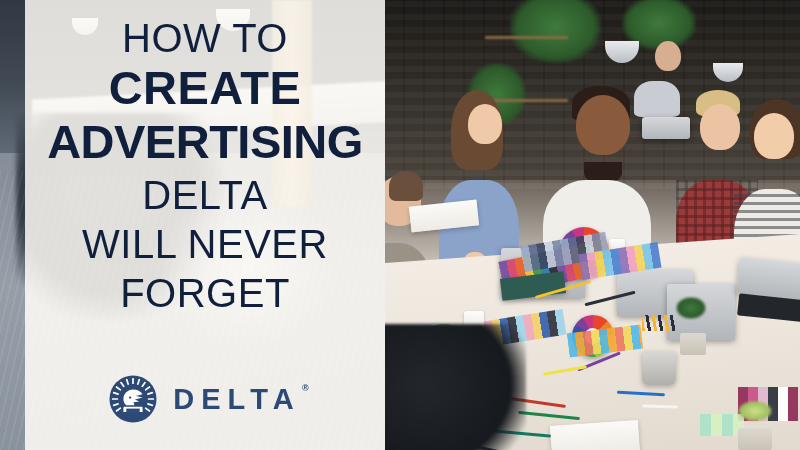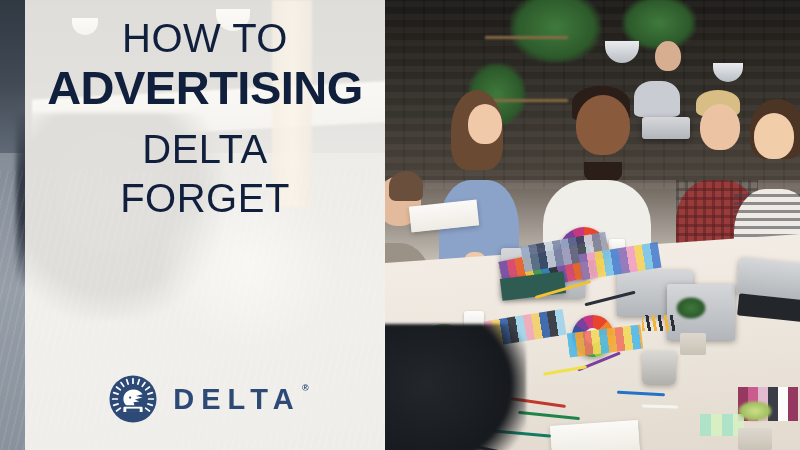--- a/index.html
+++ b/index.html
@@ -78,21 +78,21 @@
   .overlay-panel{position:absolute;left:25px;top:0;width:360px;height:450px;
     background:rgba(255,253,248,.86);}
 
   
   .headline{position:absolute;left:25px;top:0;width:360px;height:450px;
     display:flex;flex-direction:column;align-items:center;justify-content:flex-start;
     padding-top:18px;box-sizing:border-box;color:#101f3c;text-align:center;}
   .hl-line{line-height:1.0;letter-spacing:.5px;white-space:nowrap;}
   .l1{font-size:40px;font-weight:400;margin-bottom:6px;}
   .l2{font-size:47px;font-weight:700;margin-bottom:7px;}
-  .l3{font-size:47px;font-weight:700;margin-bottom:18px;letter-spacing:-0.5px;}
+  .l3{font-size:47px;font-weight:700;margin-bottom:10px;letter-spacing:-0.5px;}
   .l4{font-size:40px;font-weight:400;margin-bottom:9px;}
   .l5{font-size:40px;font-weight:400;margin-bottom:9px;}
   .l6{font-size:40px;font-weight:400;}
 
   
   .logo{position:absolute;left:25px;top:368px;width:360px;height:62px;
     display:flex;align-items:center;justify-content:center;gap:9px;text-align:center;}
   .logo-mark{width:48px;height:48px;flex:0 0 48px;}
   .logo-words{display:flex;flex-direction:column;align-items:center;line-height:1;}
   .logo-delta{font-size:29px;font-weight:700;color:#2d4a77;letter-spacing:7px;
@@ -228,22 +228,24 @@
 
     <div style="position:absolute;left:-10%;top:72%;width:44%;height:34%;
       background:radial-gradient(ellipse at 45% 40%,#23262b 0%,#16191d 60%,rgba(22,25,29,0) 78%);filter:blur(1.5px);"></div>
   </div>
 
   <div class="overlay-strip"></div>
   <div class="overlay-panel"></div>
 
   <div class="headline">
     <div class="hl-line l1">HOW TO</div>
+    <div class="hl-line l2">CREATE</div>
     <div class="hl-line l3">ADVERTISING</div>
     <div class="hl-line l4">DELTA</div>
+    <div class="hl-line l5">WILL NEVER</div>
     <div class="hl-line l6">FORGET</div>
   </div>
 
   <div class="logo">
     <svg class="logo-mark" viewBox="0 0 100 100">
       <circle cx="50" cy="50" r="49" fill="#2d4a77"></circle>
       <g fill="#ffffff">
 
         <g>
           <rect x="48.2" y="6" width="3.6" height="13" rx="1.4"></rect>

